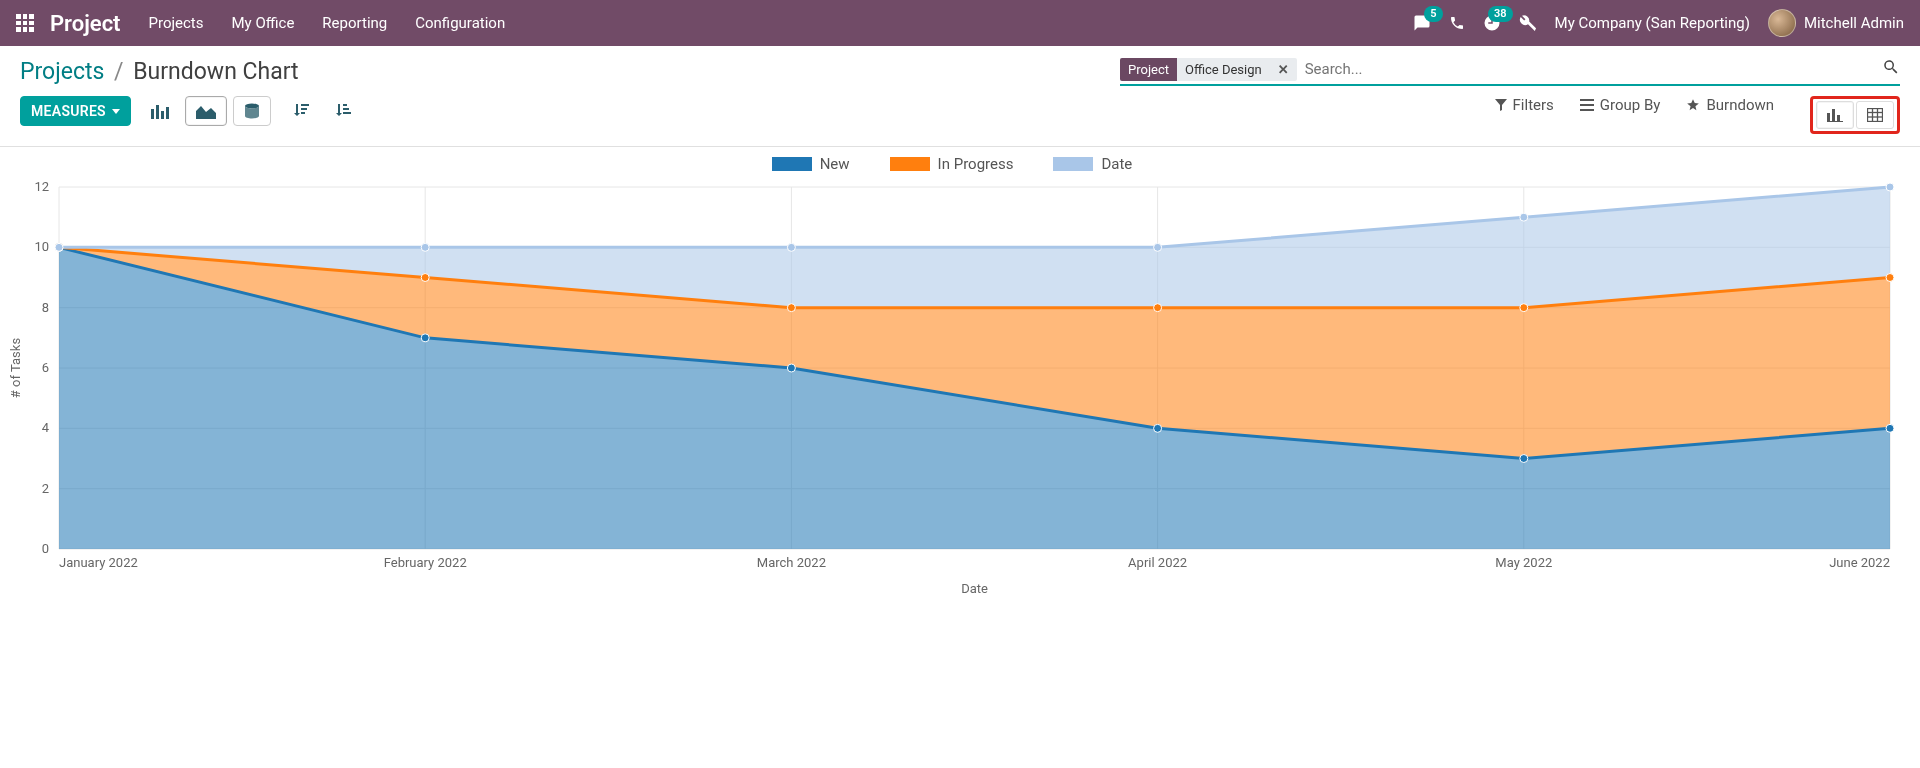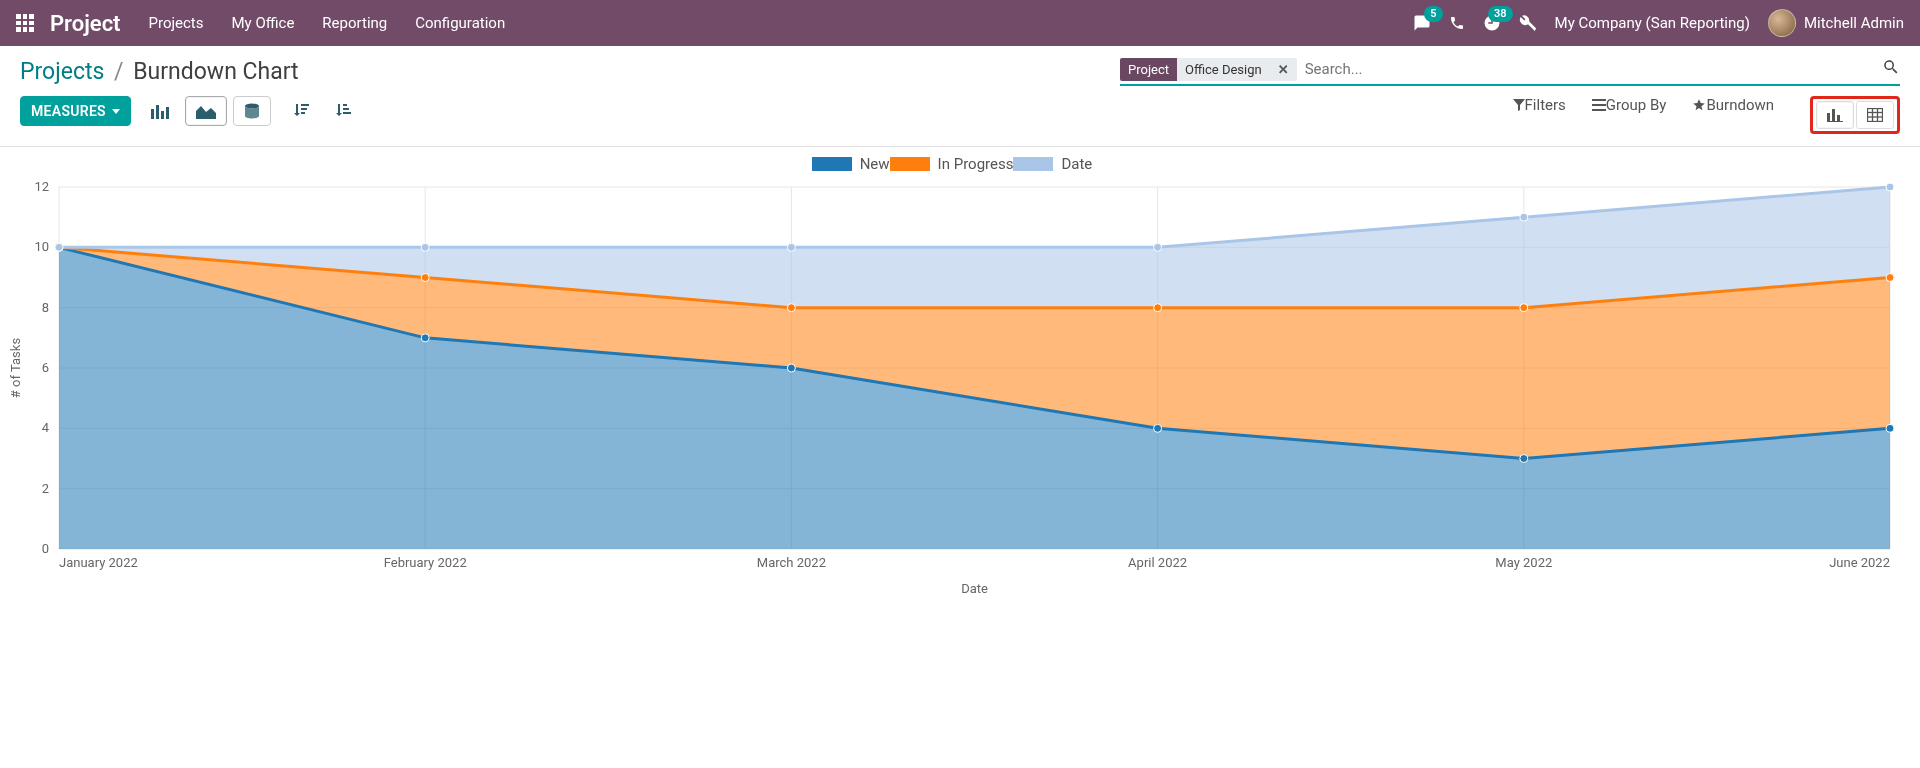--- a/index.html
+++ b/index.html
@@ -37,27 +37,27 @@
 .toolbar { display: flex; align-items: flex-start; padding: 10px 20px 12px 20px; border-bottom: 1px solid #e0e0e0; gap: 10px; }
 .btn { border: 1px solid #ccc; background: #fff; padding: 6px 10px; border-radius: 4px; cursor: pointer; display: inline-flex; align-items: center; justify-content: center; font-size: 14px; }
 .btn-primary { background: #00a09d; color: #fff; border-color: #00a09d; text-transform: uppercase; font-weight: 600; letter-spacing: .3px; }
 .btn-primary .caret { margin-left: 6px; border-top: 5px solid #fff; border-left: 4px solid transparent; border-right: 4px solid transparent; }
 .btn.active { border-color: #aaa; box-shadow: inset 0 0 0 1px rgba(0,0,0,.04); }
 .btn-plain { border: none; background: transparent; }
 .btn svg { display: block; }
 .toolbar .chart-type-group { display: flex; gap: 6px; }
 .toolbar .sort-group { display: flex; gap: 6px; margin-left: 2px; }
 .toolbar .filter-group { margin-left: auto; display: flex; gap: 26px; font-size: 15px; color: #555; }
-.toolbar .filter-item { display: inline-flex; align-items: center; cursor: pointer; }
+.toolbar .filter-item { display: inline-flex; align-items: center; gap: 6px; cursor: pointer; }
 .toolbar .view-switch { margin-left: 26px; display: flex; border: 3px solid #e1261c; border-radius: 4px; padding: 2px; }
 .toolbar .view-switch .btn { border-radius: 3px; border: 1px solid #ddd; margin: 0 1px; }
 
 
 .chart-wrap { padding: 8px 20px 8px 4px; }
-.legend { display: flex; justify-content: center; font-size: 15px; color: #555; margin-bottom: 6px; text-align: right; }
+.legend { display: flex; justify-content: center; gap: 40px; font-size: 15px; color: #555; margin-bottom: 6px; text-align: right; }
 .legend .swatch { width: 40px; height: 14px; display: inline-block; margin-right: 8px; vertical-align: -2px; }
 svg.chart { display: block; width: 100%; height: 420px; }
 .axis-title { font-size: 13px; fill: #666; }
 .gridline { stroke: #e6e6e6; stroke-width: 1; }
 </style>
 </head>
 <body>
 
 <div class="topnav">
   <div class="apps-icon">

